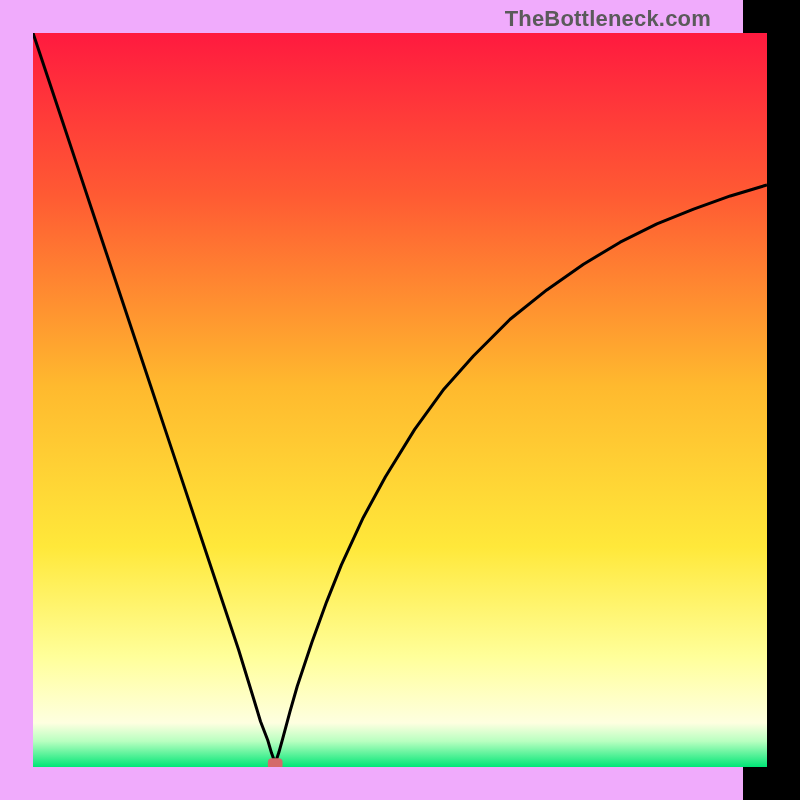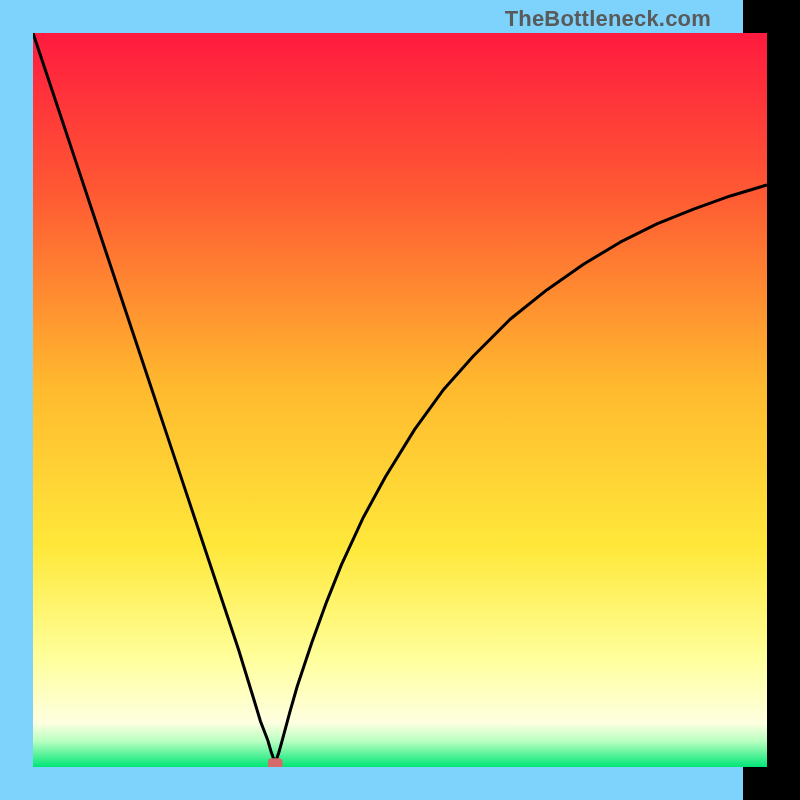--- a/index.html
+++ b/index.html
@@ -10,21 +10,21 @@
     background: #000000;
     font-family: Arial, Helvetica, sans-serif;
     overflow: hidden;
   }
   .frame {
     position: absolute;
     top: 0;
     left: 0;
     width: 743px;
     height: 800px;
-    background: #7dd3fc;
+    background: #f0abfc;
   }
   .plot {
     position: absolute;
     top: 33px;
     left: 33px;
     width: 734px;
     height: 734px;
   }
   .watermark {
     position: absolute;

